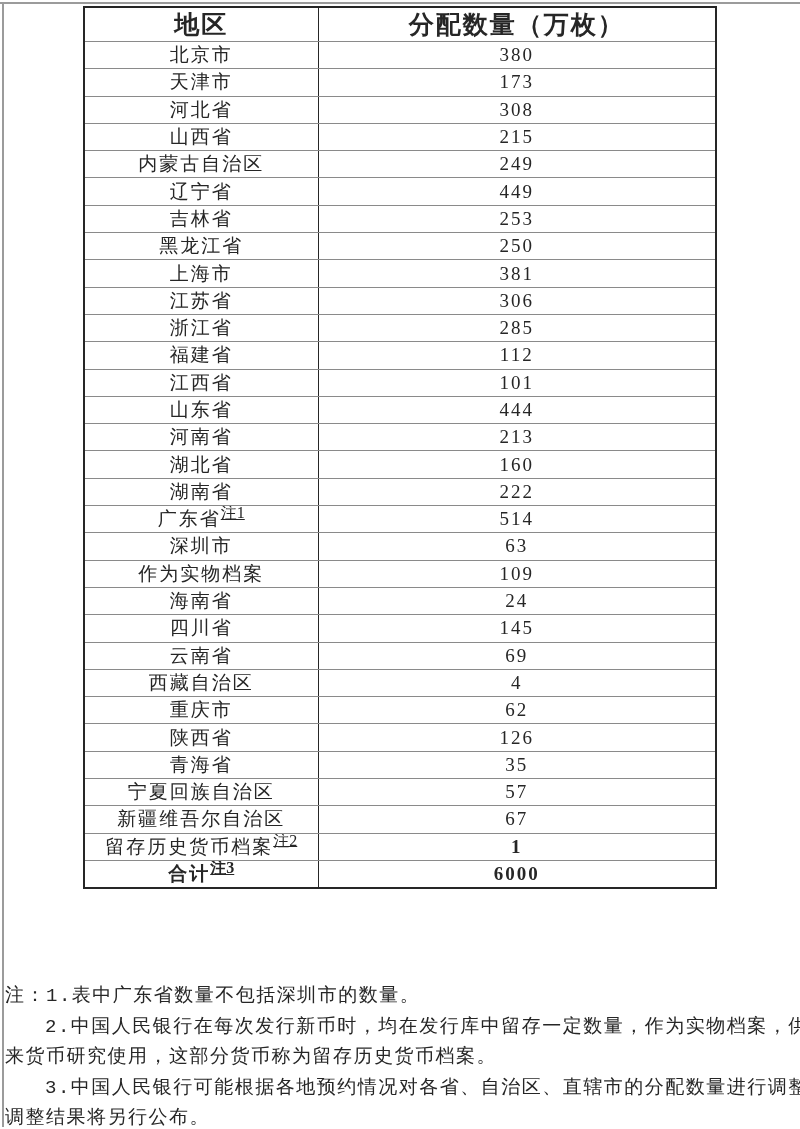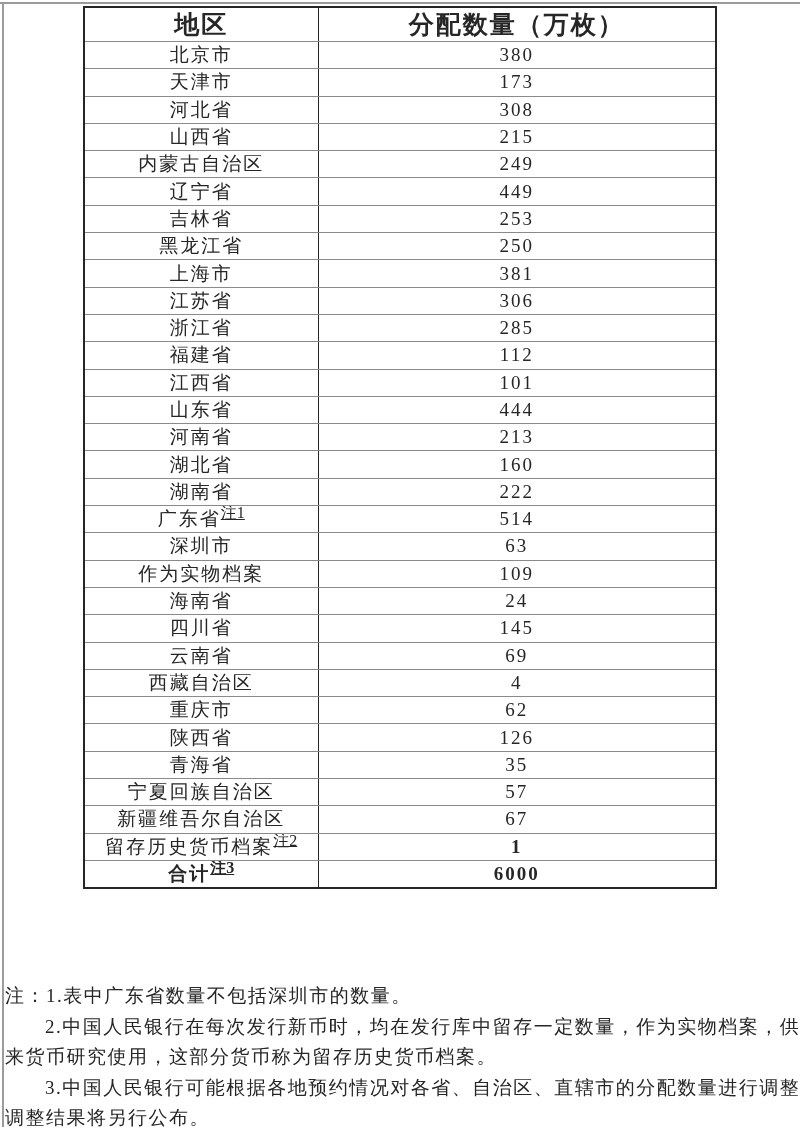--- a/index.html
+++ b/index.html
@@ -77,21 +77,21 @@
   tr.bold-row td { font-weight: bold; }
   .notes {
     position: absolute;
     left: 5px;
     top: 981px;
     width: 793px;
     font-size: 19px;
     line-height: 30.5px;
     letter-spacing: 1.5px;
   }
-  .note-line { white-space: nowrap; }
+  .note-line { white-space: nowrap; font-family: Liberation Mono, monospace; }
   .note-line.indent { padding-left: 40px; }
 </style>
 </head>
 <body>
 
 <div class="frame-top"></div>
 <div class="frame-left"></div>
 
 <div class="tbl-wrap">
   <table class="alloc">

